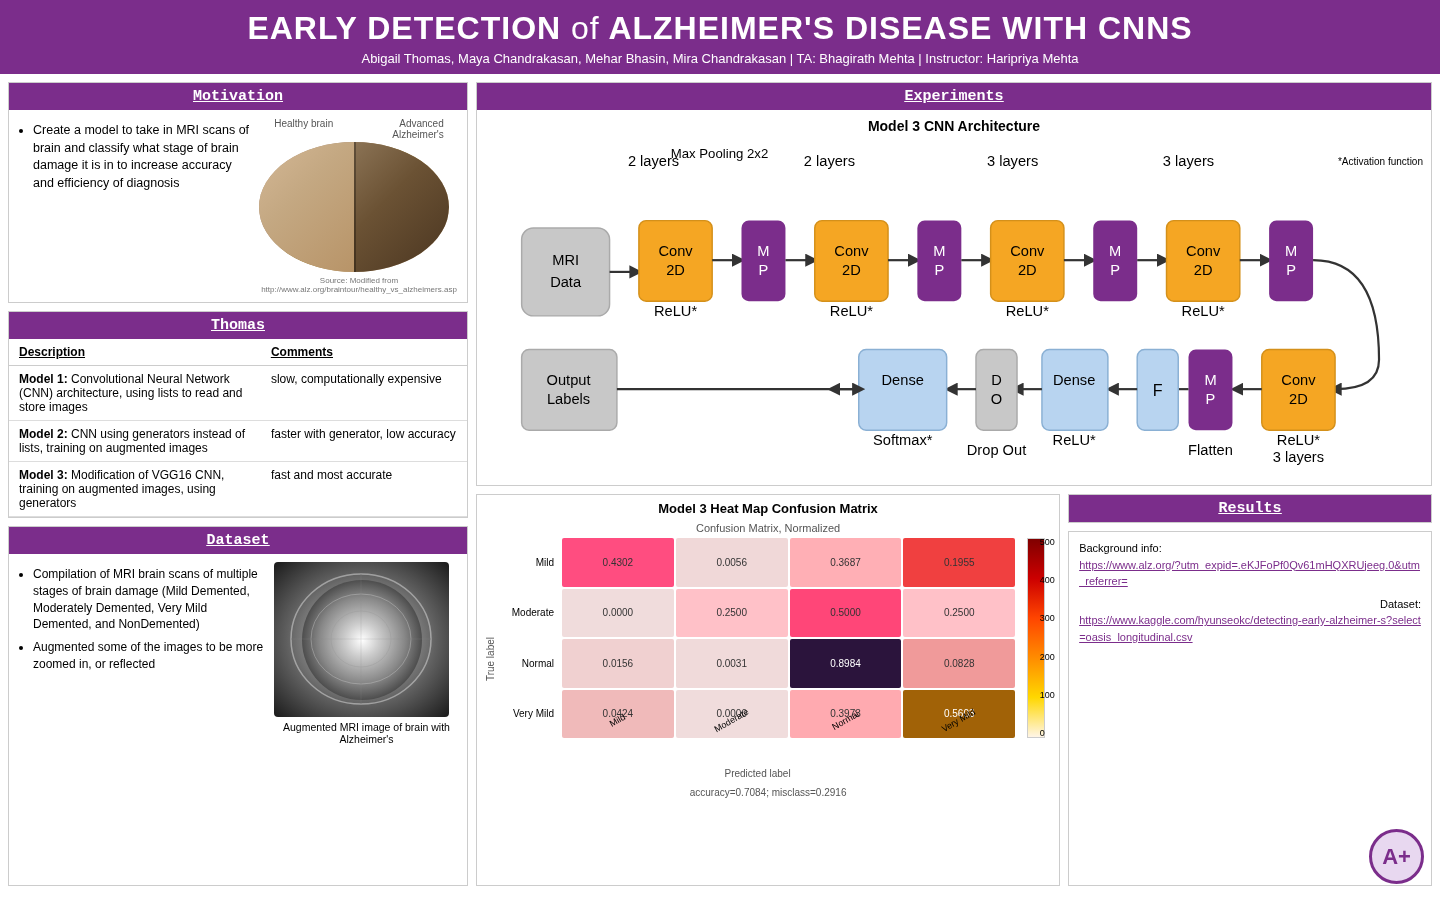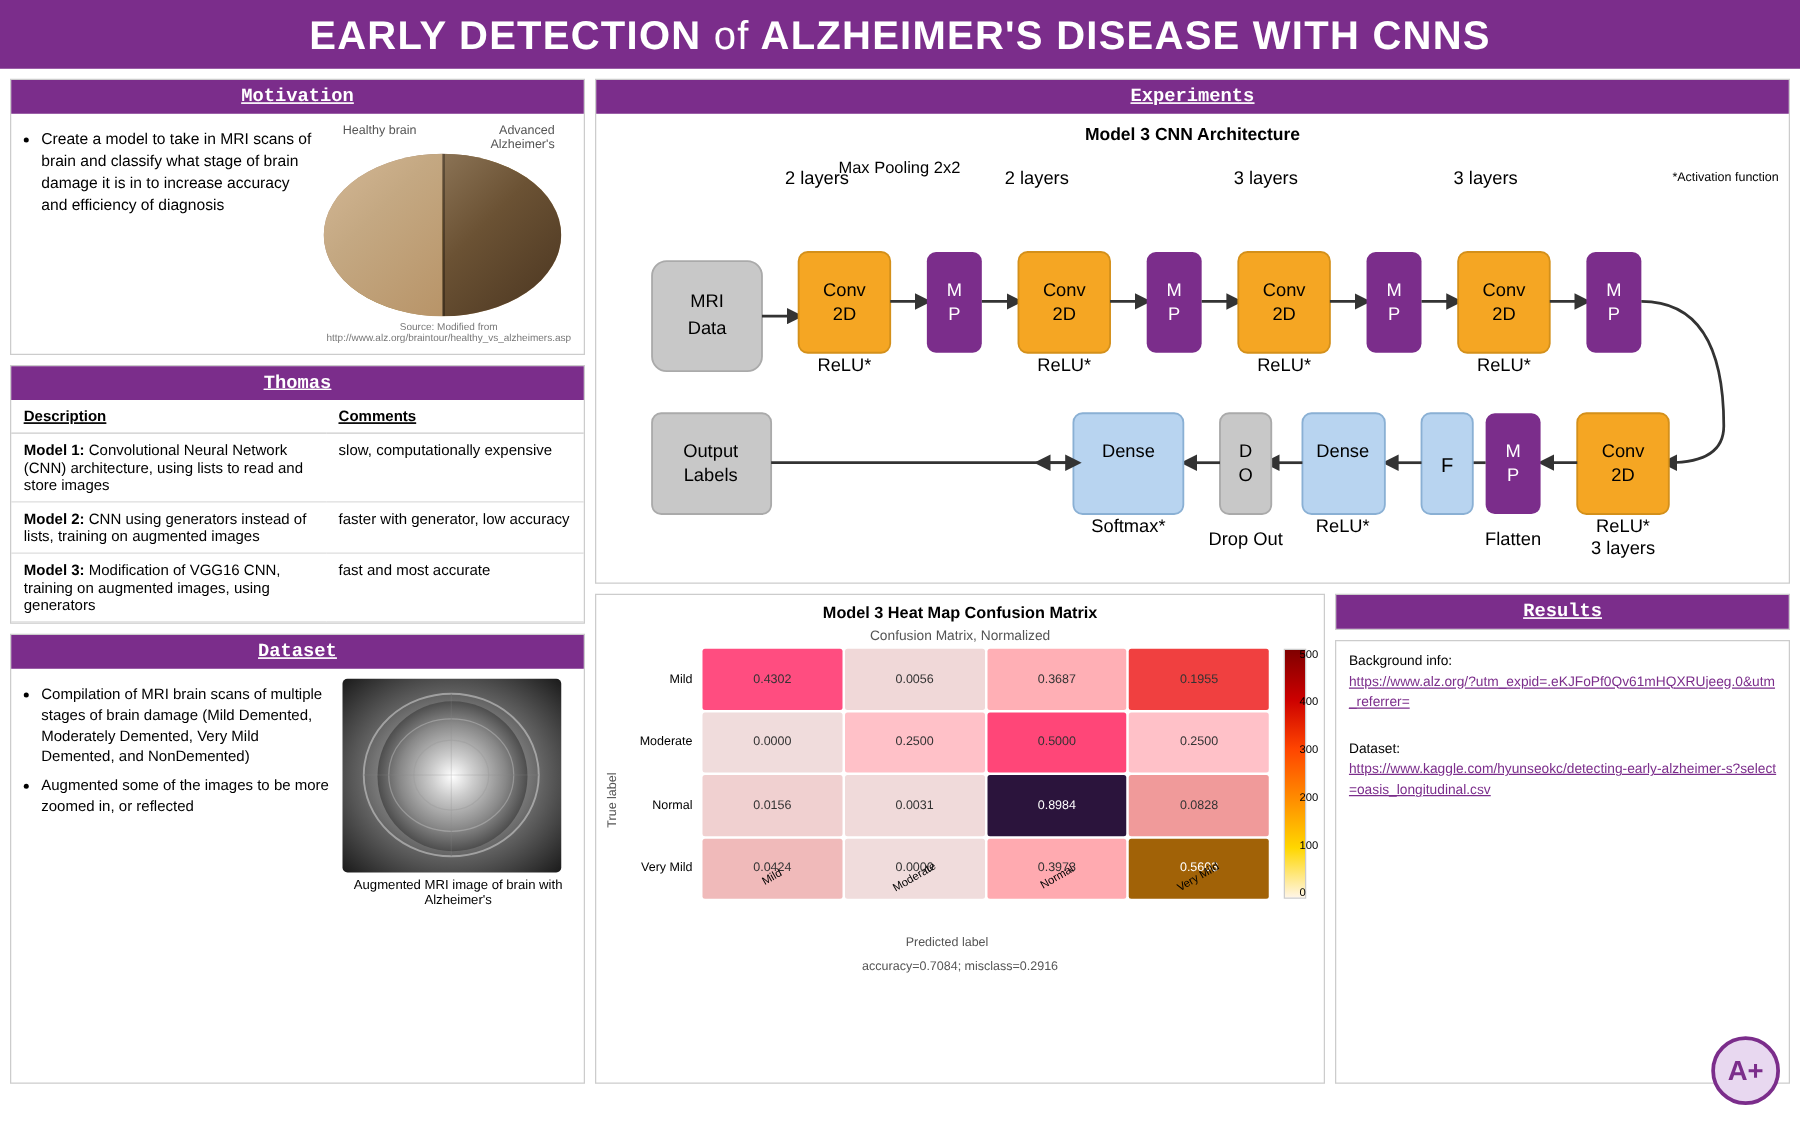--- a/index.html
+++ b/index.html
@@ -304,20 +304,21 @@
   </style>
 </head>
 <body>
 
 <div class="header">
   <h1>
     <span>EARLY DETECTION</span>
     <span class="of-word">of</span>
     <span>ALZHEIMER'S DISEASE WITH CNNs</span>
   </h1>
+  <div class="authors">Abigail Thomas, Maya Chandrakasan, Mehar Bhasin, Mira Chandrakasan | TA: Bhagirath Mehta | Instructor: Haripriya Mehta</div>
 </div>
 
 <div class="main-content">
 
   <div class="left-col">
 
     <div class="motivation-box">
       <div class="section-header">
         <u>Motivation</u>
       </div>
@@ -593,21 +594,21 @@
         <div class="results-box">
           <div class="section-header">
             <u>Results</u>
           </div>
         </div>
 
         <div class="references-box">
           <div class="references-content">
             <div>Background info:</div>
             <a href="#">https://www.alz.org/?utm_expid=.eKJFoPf0Qv61mHQXRUjeeg.0&amp;utm_referrer=</a>
-            <div style="margin-top:20px;">Dataset:</div>
+            <div style="margin-top:6px;text-align:right;">Dataset:</div>
             <a href="#">https://www.kaggle.com/hyunseokc/detecting-early-alzheimer-s?select=oasis_longitudinal.csv</a>
           </div>
         </div>
 
       </div>
     </div>
   </div>
 </div>
 
 <div class="logo-area">

